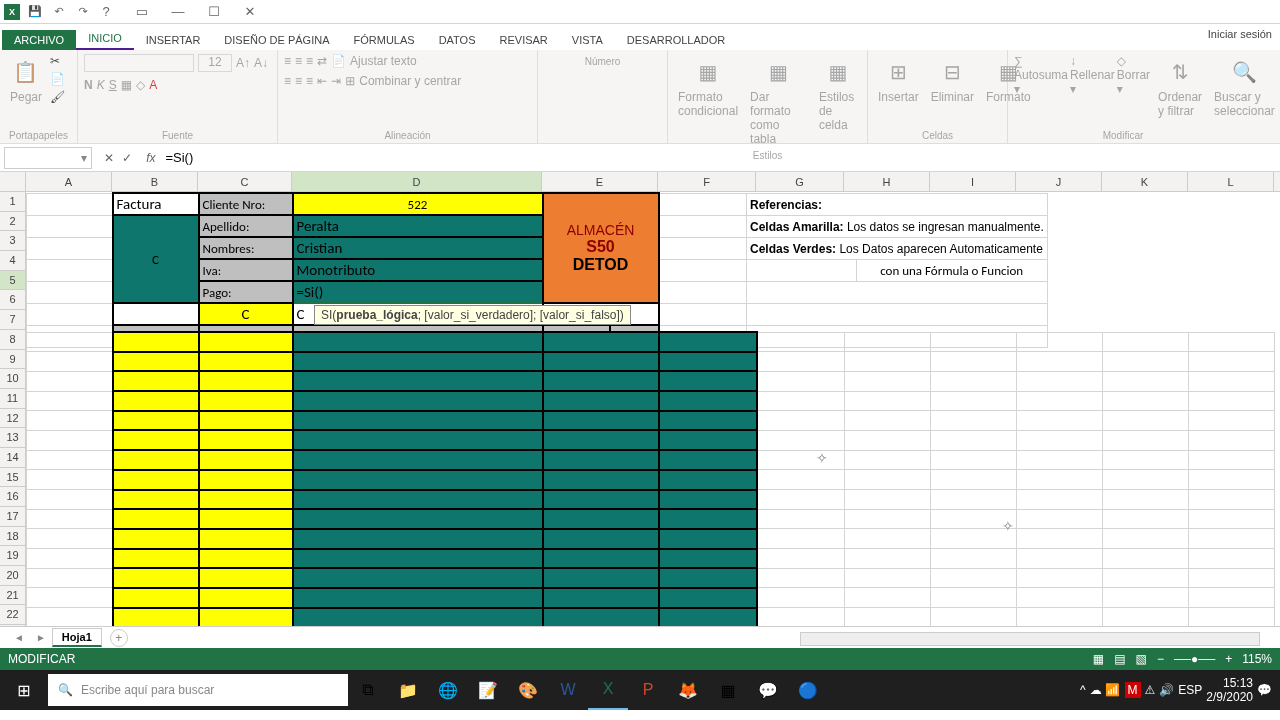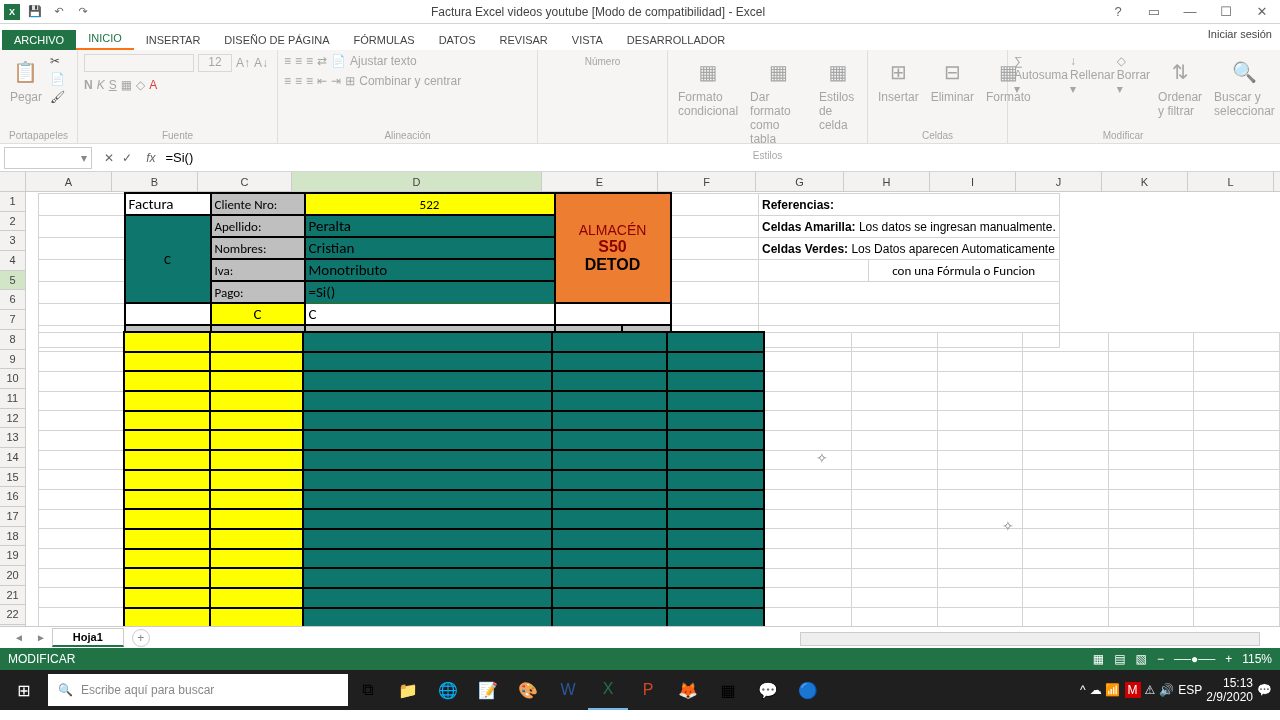--- a/index.html
+++ b/index.html
@@ -7,21 +7,21 @@
 .titlebar{height:24px;background:#fff;display:flex;align-items:center;border-bottom:1px solid #d4d4d4}
 .tb-left{display:flex;align-items:center;gap:6px;padding-left:4px}
 .tb-icon{width:16px;height:16px;background:#217346;display:flex;align-items:center;justify-content:center;color:#fff;font-size:9px;font-weight:bold}
 .tb-btn{width:18px;height:18px;display:flex;align-items:center;justify-content:center;color:#666;font-size:11px}
 .tb-title{flex:1;text-align:center;font-size:12px;color:#444}
 .tb-right{display:flex;gap:8px;padding-right:4px;align-items:center}
 .tb-wbtn{width:28px;height:20px;display:flex;align-items:center;justify-content:center;color:#666;font-size:13px}
 .tabs{height:26px;display:flex;align-items:flex-end;background:#fff;padding-left:2px;position:relative}
 .tab{padding:4px 12px;font-size:11px;color:#444;text-transform:uppercase;cursor:pointer}
 .tab.file{background:#217346;color:#fff}
-.tab.active{color:#217346;border-bottom:2px solid #f97316}
+.tab.active{color:#217346;border-bottom:2px solid #4c1d95}
 .signin{position:absolute;right:8px;top:4px;font-size:11px;color:#444}
 .ribbon{height:94px;background:#f3f2f1;border-bottom:1px solid #d4d4d4;display:flex;opacity:0.75}
 .rgroup{border-right:1px solid #d4d4d4;display:flex;flex-direction:column;justify-content:space-between;padding:4px 6px 2px}
 .rlabel{text-align:center;font-size:10px;color:#888;padding-top:2px}
 .rcontent{display:flex;gap:4px;align-items:flex-start;flex:1}
 .rbtn{display:flex;flex-direction:column;align-items:center;gap:2px;color:#888;font-size:10px;padding:2px 4px}
 .rbtn .ico{width:20px;height:20px;display:flex;align-items:center;justify-content:center;font-size:14px}
 .rbtn.big .ico{width:32px;height:32px;font-size:20px}
 .rrow{display:flex;gap:4px;align-items:center;color:#888}
 .namebox-row{height:28px;display:flex;align-items:center;border-bottom:1px solid #d4d4d4;background:#fff}
@@ -32,36 +32,36 @@
 .grid-area{position:relative;height:454px;overflow:hidden;background:#fff}
 .colheads{display:flex;height:20px;background:#f3f2f1;border-bottom:1px solid #ccc}
 .rownum-space{width:26px;border-right:1px solid #ccc;background:#f3f2f1}
 .colhead{border-right:1px solid #ccc;text-align:center;font-size:11px;color:#444;line-height:20px;background:#f3f2f1}
 .colhead.sel{background:#d3e5c7}
 .gridbody{display:flex;height:434px}
 .rownums{width:26px;background:#f3f2f1;border-right:1px solid #ccc}
 .rownum{height:19.7px;border-bottom:1px solid #ccc;text-align:center;font-size:11px;color:#444;line-height:19px}
 .rownum.sel{background:#d3e5c7}
 .cells{position:relative;flex:1}
-table.sheet{border-collapse:collapse;position:absolute;top:0;left:12px}
+table.sheet{border-collapse:collapse;position:absolute;top:0;left:0}
 table.sheet td{border:1px solid #d4d4d4;height:19.7px;padding:1px 3px;font-size:13px;vertical-align:middle;overflow:visible;font-family:Calibri,sans-serif}
 .b-thick{border:2px solid #000 !important}
 .bg-yellow{background:#ffff00}
 .bg-gray{background:#bfbfbf}
 .bg-orange{background:#ed7d31}
 .bg-lgreen{background:#0f766e}
 .txt-center{text-align:center}
 .big-c{font-size:56px;font-family:"Times New Roman",serif;text-align:center;line-height:1}
 .active-cell{border:2px solid #217346 !important;position:relative}
 .tooltip{position:absolute;background:#ffffe1;border:1px solid #888;padding:2px 6px;font-size:11px;color:#444;white-space:nowrap;z-index:10;top:113px;left:288px}
 .tooltip b{font-weight:bold}
 .cursor-cross{position:absolute;font-size:14px;color:#888}
 .sheettabs{height:22px;background:#fff;border-top:1px solid #ccc;display:flex;align-items:center;padding-left:8px;position:relative}
 .navarrow{padding:0 6px;color:#888;font-size:10px}
-.stab{padding:2px 20px;border:1px solid #ccc;border-bottom:2px solid #217346;background:#fff;font-size:11px;font-weight:bold}
+.stab{padding:2px 9px;border:1px solid #ccc;border-bottom:2px solid #217346;background:#fff;font-size:11px;font-weight:bold}
 .addsheet{width:18px;height:18px;border:1px solid #ccc;border-radius:50%;margin-left:8px;text-align:center;line-height:16px;color:#888}
 .hscroll{position:absolute;right:20px;bottom:2px;width:460px;height:14px;background:#eee;border:1px solid #ccc}
 .statusbar{height:22px;background:#217346;color:#fff;display:flex;align-items:center;justify-content:space-between;padding:0 8px;font-size:11px}
 .sb-right{display:flex;gap:10px;align-items:center}
 .taskbar{height:40px;background:#1f1f1f;display:flex;align-items:center}
 .winbtn{width:48px;height:40px;display:flex;align-items:center;justify-content:center;color:#fff;font-size:16px}
 .search{flex:0 0 300px;height:32px;background:#fff;display:flex;align-items:center;gap:8px;padding:0 10px;color:#888}
 .tray{margin-left:auto;display:flex;align-items:center;gap:4px;color:#fff;font-size:10px;padding-right:8px}
 .tbicon{width:40px;height:40px;display:flex;align-items:center;justify-content:center;font-size:16px}
 .tbicon.excel{border-bottom:2px solid #76b9ed}
@@ -70,21 +70,20 @@
 </head>
 <body>
 
 <div class="titlebar">
   <div class="tb-left">
     <div class="tb-icon">X</div>
     <div class="tb-btn">💾</div>
     <div class="tb-btn">↶</div>
     <div class="tb-btn">↷</div>
   </div>
-  <div class="tb-title">Factura Excel videos youtube  [Modo de compatibilidad] - Excel</div>
   <div class="tb-right">
     <div class="tb-wbtn">?</div>
     <div class="tb-wbtn">▭</div>
     <div class="tb-wbtn">—</div>
     <div class="tb-wbtn">☐</div>
     <div class="tb-wbtn">✕</div>
   </div>
 </div>
 
 <div class="tabs">
@@ -542,20 +541,23 @@
               <td class="colw-F b-thick bg-lgreen"></td>
               <td class="colw-G"></td>
               <td class="colw-H"></td>
               <td class="colw-I"></td>
               <td class="colw-J"></td>
               <td class="colw-K"></td>
               <td class="colw-L"></td>
             </tr>
           </tbody>
       </table>
+      <div class="tooltip">
+        <span>SI(</span><b>prueba_lógica</b><span>; [valor_si_verdadero]; [valor_si_falso])</span>
+      </div>
       <div class="cursor-cross" style="top:258px;left:790px">✧</div>
       <div class="cursor-cross" style="top:326px;left:976px">✧</div>
     </div>
   </div>
 </div>
 
 <div class="sheettabs">
   <span class="navarrow">◄</span>
   <span class="navarrow">►</span>
   <div class="stab">Hoja1</div>

